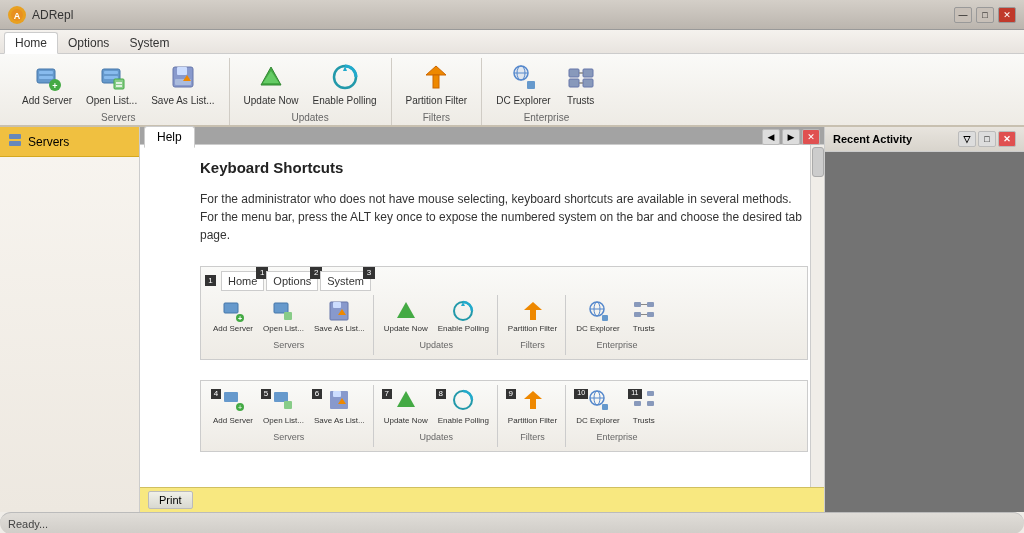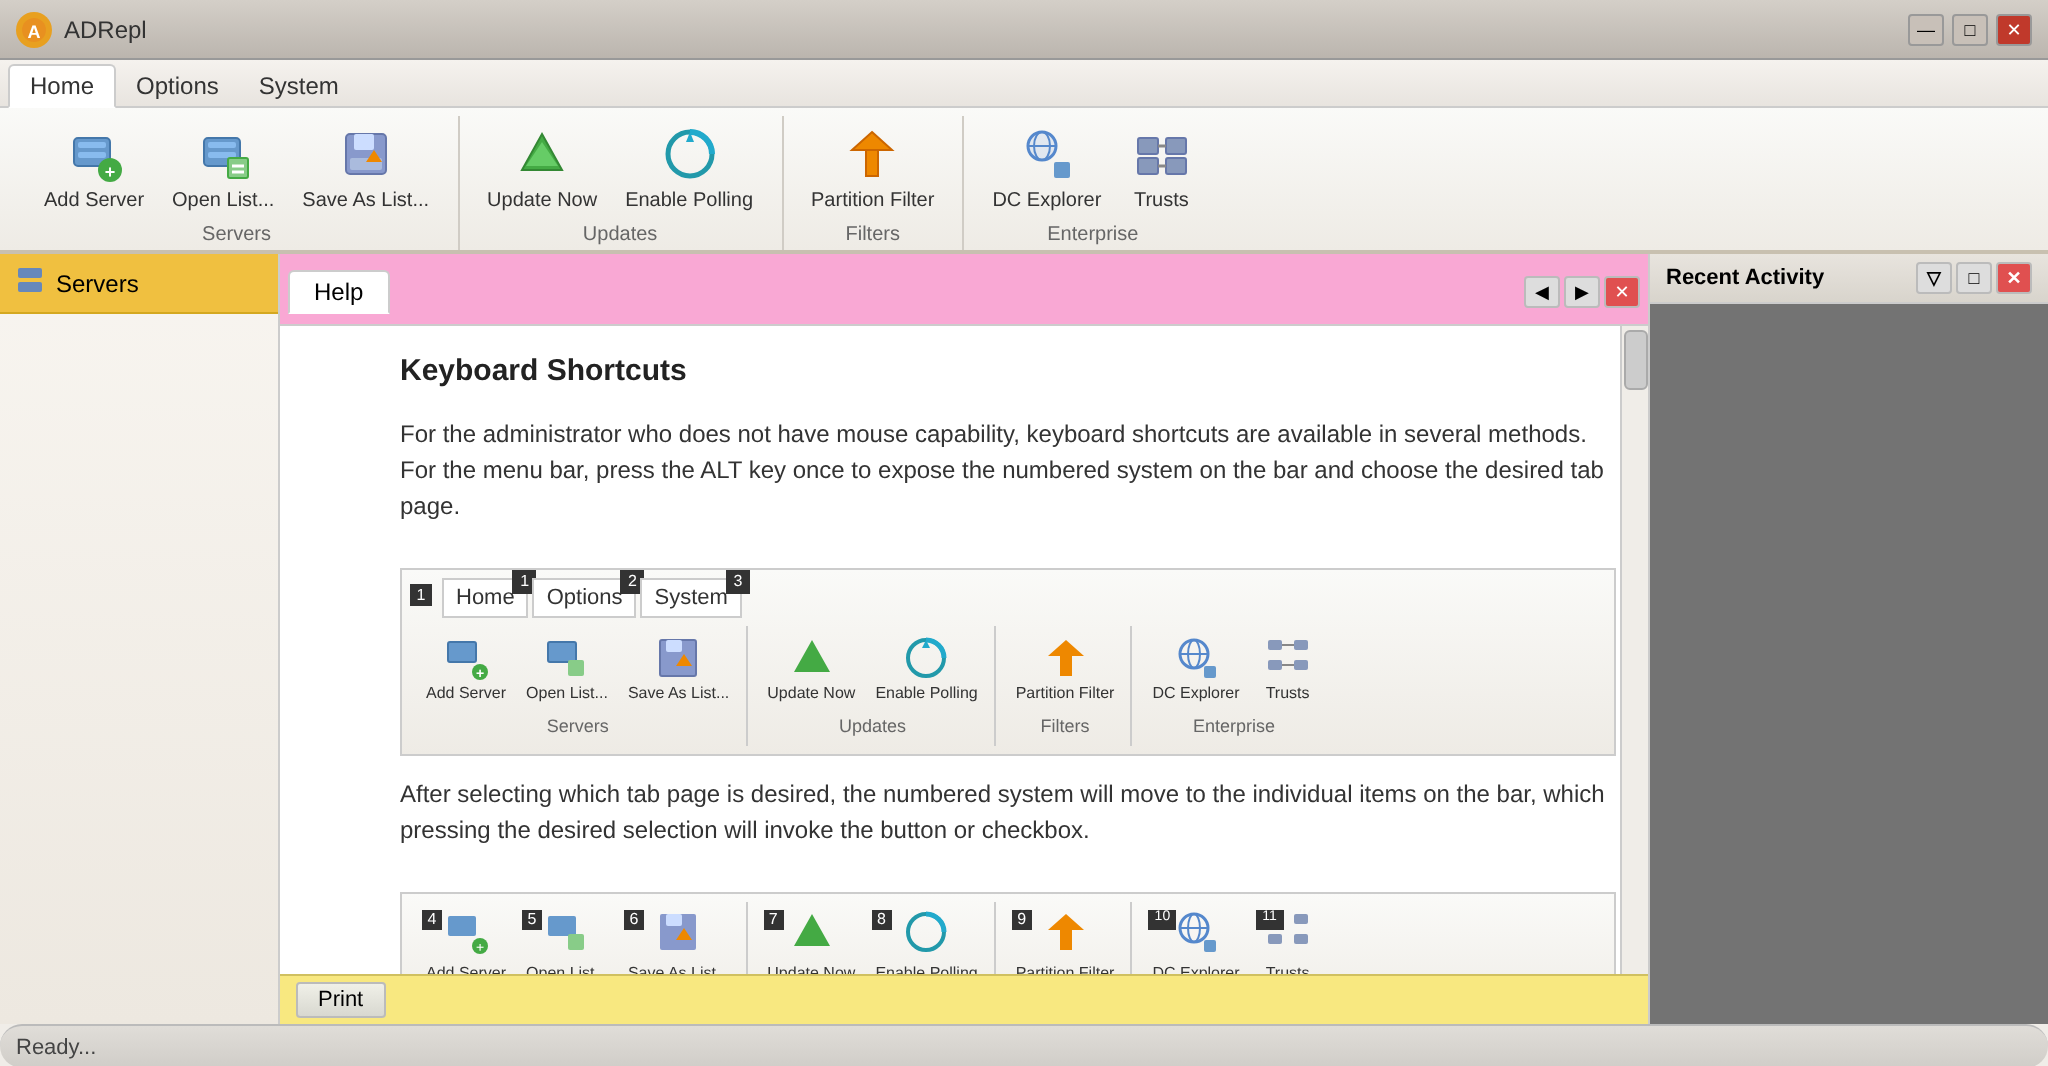--- a/index.html
+++ b/index.html
@@ -110,24 +110,24 @@
       flex: 1;
       background: white;
       display: flex;
       flex-direction: column;
     }
 
     
     .help-tab-bar {
       display: flex;
       align-items: center;
-      background: #f9a8d4;
+      background: #a3a3a3;
       border-bottom: 1px solid #ccc;
       padding: 2px 4px 0;
-      height: 36px;
+      height: 18px;
     }
     .help-tab {
       padding: 3px 12px;
       font-size: 12px;
       background: white;
       border: 1px solid #ccc;
       border-bottom: 1px solid white;
       cursor: pointer;
       border-radius: 3px 3px 0 0;
       margin-bottom: -1px;
@@ -463,21 +463,21 @@
       <div class="help-tab-controls">
         <div class="help-ctrl-btn">◀</div>
         <div class="help-ctrl-btn">▶</div>
         <div class="help-ctrl-btn close">✕</div>
       </div>
     </div>
 
     <div class="help-content-wrapper">
       <div class="help-content">
         <div class="help-title">Keyboard Shortcuts</div>
-        <p class="help-para">For the administrator who does not have mouse capability, keyboard shortcuts are available in several methods.  For the menu bar, press the ALT key once to expose the numbered system on the bar and choose the desired tab page.</p>
+        <p class="help-para">For the administrator who does not have mouse selecting, keyboard shortcuts are available in several methods.  For the menu bar, press the ALT key once to expose the numbered system on the bar and choose the desired tab page.</p>
 
         
         <div class="inner-ribbon">
           <div class="inner-menu-bar">
             <div style="position:relative; display:inline-block; margin-right:2px;">
               <span class="first-badge">1</span>
             </div>
             <div class="inner-menu-item">
               Home
               <div class="num-badge" style="position:absolute;top:-5px;right:-5px;width:12px;height:12px;background:#333;color:white;font-size:8px;display:flex;align-items:center;justify-content:center;">1</div>
@@ -592,21 +592,20 @@
                     </svg>
                   </div>
                   <span style="font-size:8px;">Trusts</span>
                 </div>
               </div>
               <div class="inner-group-label">Enterprise</div>
             </div>
           </div>
         </div>
 
-        <p class="help-para">After selecting which tab page is desired, the numbered system will move to the individual items on the bar, which pressing the desired selection will invoke the button or checkbox.</p>
 
         
         <div class="inner-ribbon">
           <div class="inner-ribbon-row">
 
             <div class="inner-ribbon-group">
               <div class="inner-ribbon-btns">
                 <div class="inner-btn-numbered">
                   <div class="num-overlay">4</div>
                   <div class="icon-sm">

